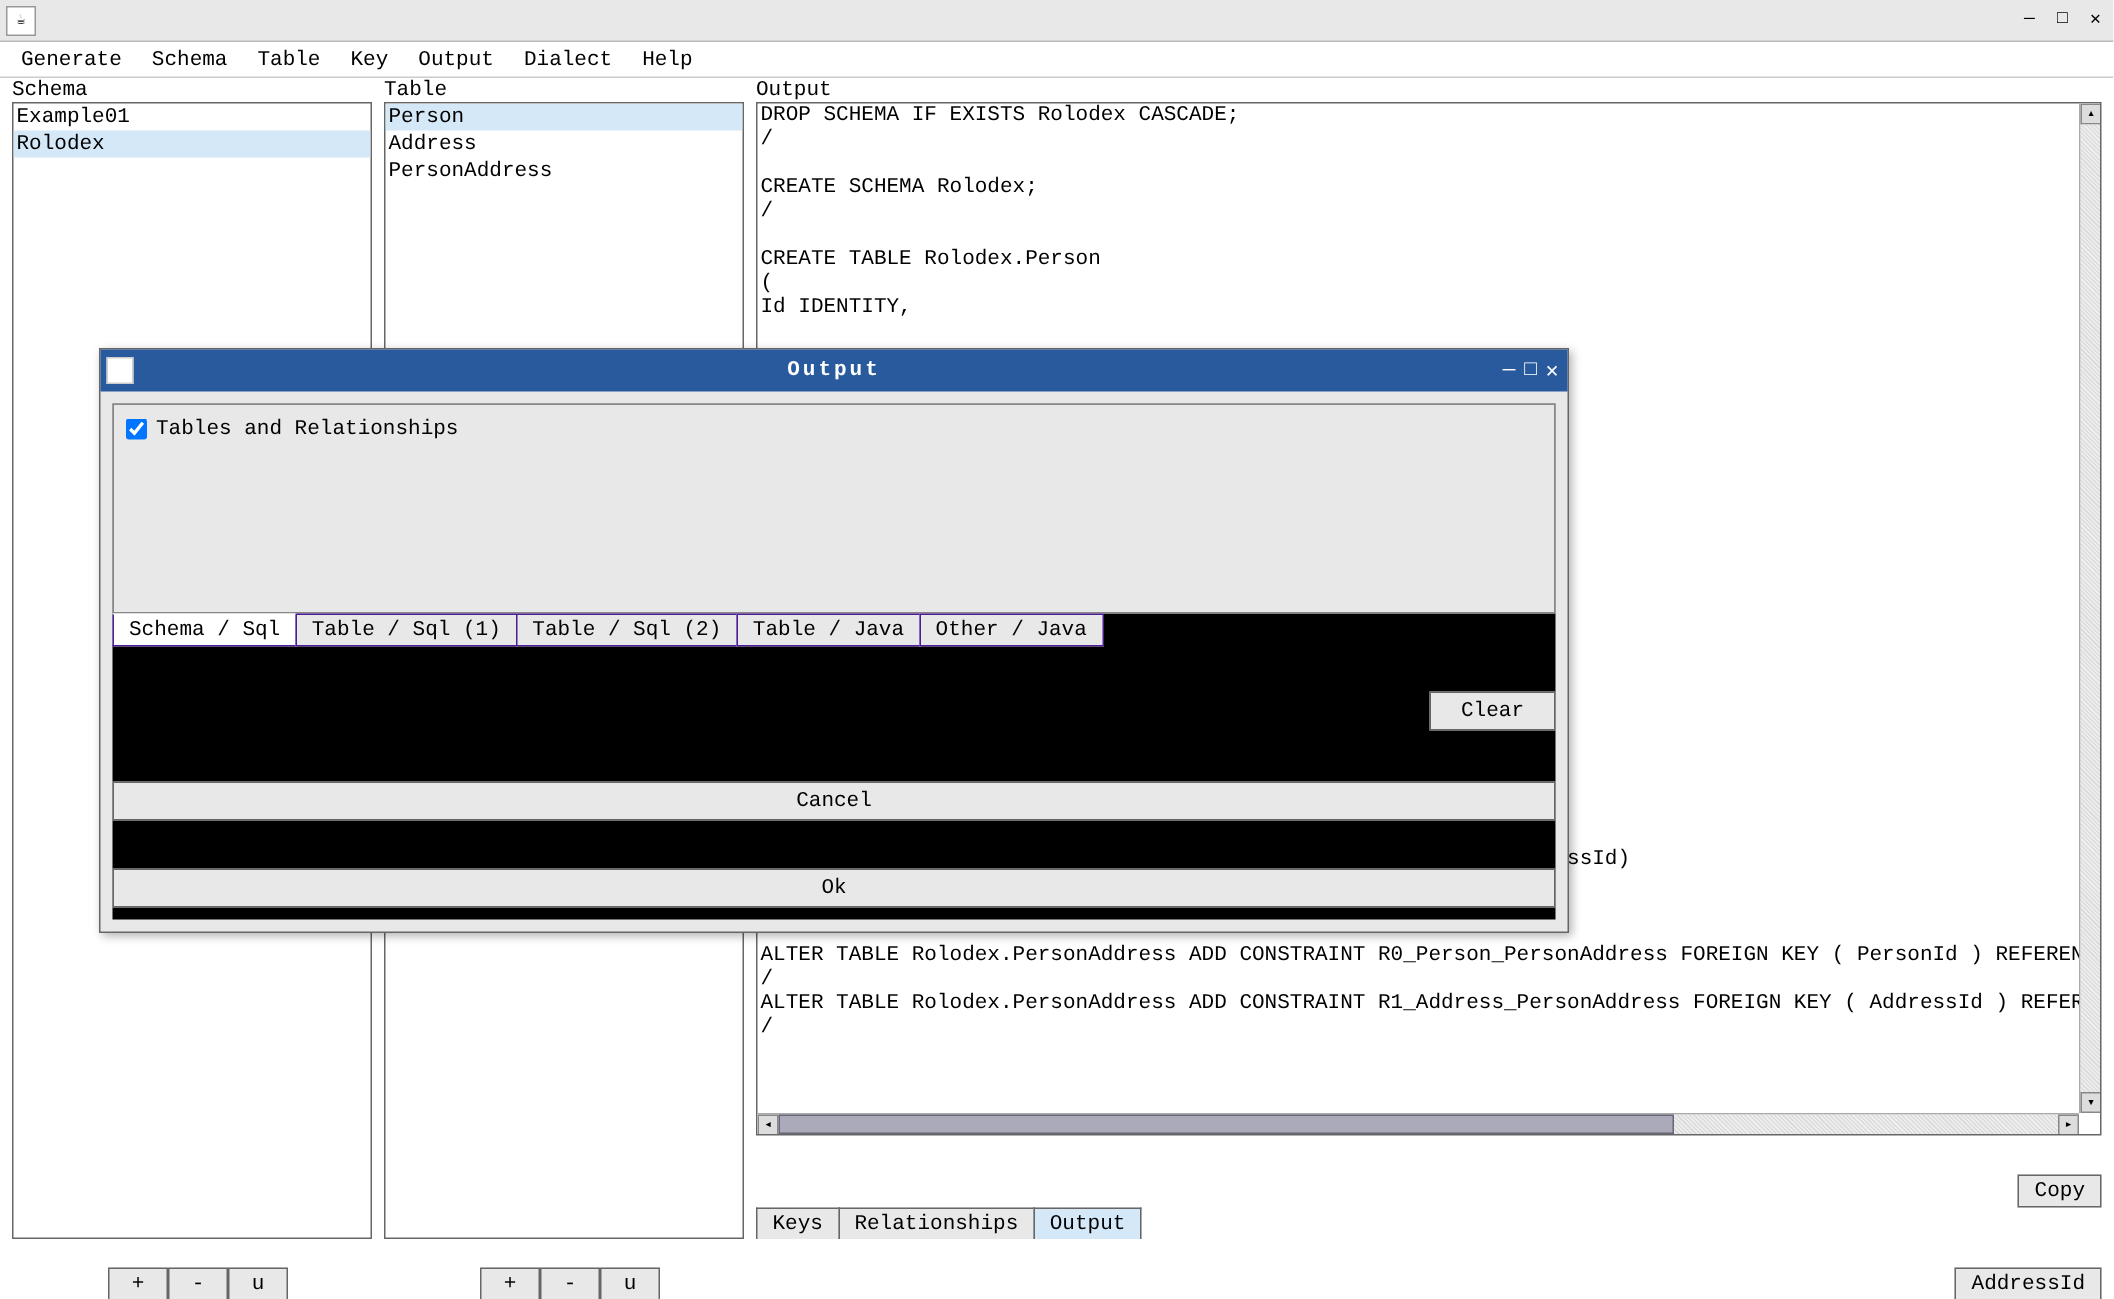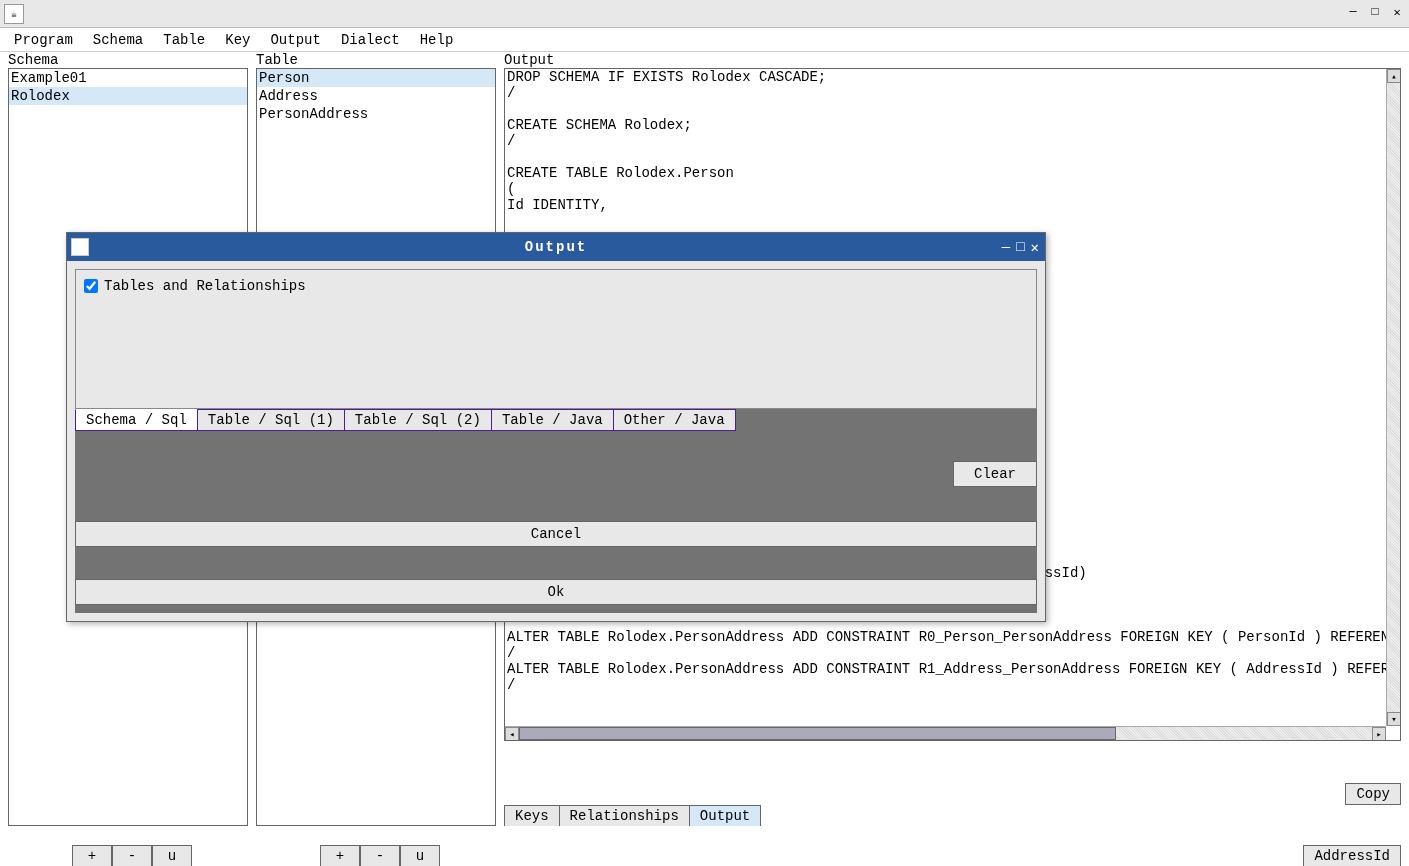--- a/index.html
+++ b/index.html
@@ -134,21 +134,21 @@
   background:#e8e8e8;
   border-top:1px solid #aaa;
   display:flex;
 }
 .hscroll .track { flex:1; background: repeating-linear-gradient(45deg,#ddd,#ddd 1px,#eee 1px,#eee 2px); position:relative;}
 .hscroll .thumb {
   position:absolute; left:0; top:0; bottom:0; width:70%;
   background:#aab; border:1px solid #667;
 }
 .copy-row {
-  display:flex; justify-content:flex-end; padding-top:18px;
+  display:flex; justify-content:flex-end; padding-top:2px;
 }
 .btn {
   background:#e8e8e8;
   border:1px solid #666;
   padding:2px 10px;
   font-family: inherit;
   font-size:14px;
   cursor:pointer;
   margin-top:24px;
 }
@@ -194,21 +194,21 @@
   align-items:center;
   position:relative;
 }
 .dlg-title .app-icon{ background:#fff; border:1px solid #ccc; width:18px;height:18px;margin:0 4px;display:inline-flex;align-items:center;justify-content:center;font-size:10px;}
 .dlg-title .t { position:absolute; left:0;right:0;text-align:center; font-weight:bold; letter-spacing:2px;}
 .dlg-title .win-controls{ position:absolute; right:6px; top:6px; display:flex; gap:6px;}
 .dlg-title .win-controls span{ color:#fff; cursor:pointer; font-size:14px;}
 .dialog .dlg-body {
   flex:1;
   margin:8px;
-  background:#737373;
+  background:#000000;
   display:flex; flex-direction:column;
 }
 .dlg-content {
   flex:1;
   border:1px solid #888;
   background:#e8e8e8;
   padding:8px;
 }
 .chk { display:flex; align-items:center; gap:6px;}
 .chk input{ width:14px;height:14px;}
@@ -226,21 +226,21 @@
 <div class="titlebar">
   <span class="app-icon">☕</span>
   <div class="win-controls">
     <span>—</span>
     <span>□</span>
     <span>✕</span>
   </div>
 </div>
 
 <div class="menubar">
-  <span>Program</span>
+  <span>Generate</span>
   <span>Schema</span>
   <span>Table</span>
   <span>Key</span>
   <span>Output</span>
   <span>Dialect</span>
   <span>Help</span>
 </div>
 
 <div class="main">
   <div class="col col-schema">

